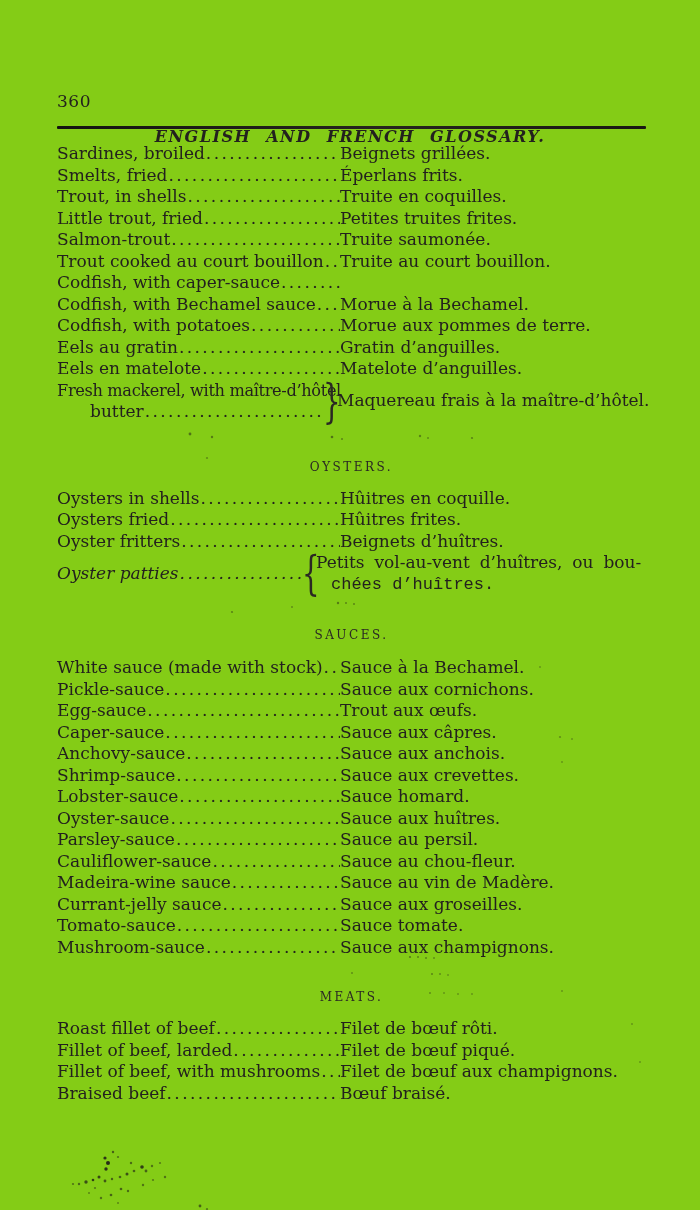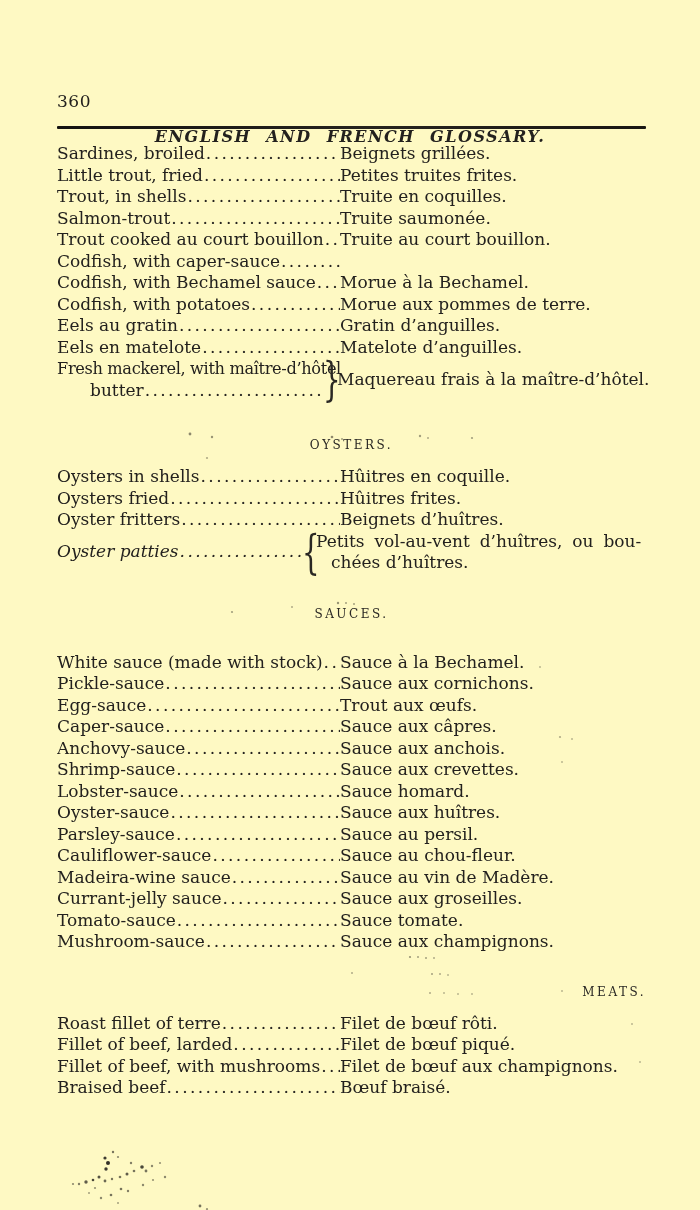--- a/index.html
+++ b/index.html
@@ -1,31 +1,31 @@
 <!DOCTYPE html>
 <html><head>
 <meta charset="utf-8">
 <style>
   html,body{margin:0;padding:0;background:#ffffff;}
   .page{
-    position:relative;width:700px;height:1210px;background:#fef9c3;overflow:hidden;
+    position:relative;width:700px;height:1210px;background:#84cc16;overflow:hidden;
     font-family:"DejaVu Serif",serif;color:#23211e;
   }
   .pagenum{position:absolute;left:57px;top:91px;font-size:17px;letter-spacing:.5px;}
   .running-title{
     position:absolute;left:0;right:0;top:105px;text-align:center;
     font-style:italic;font-weight:bold;font-size:16px;letter-spacing:1.5px;word-spacing:8px;margin-top:22px;
   }
   .rule{position:absolute;left:57px;top:126px;width:589px;height:3px;
     background:linear-gradient(to right,#141311,#26241f 55%,#191713);border-radius:1px;}
   #glossary{position:absolute;left:57px;top:143px;width:589px;font-size:17px;line-height:21.5px;}
   .sec-heading{text-align:center;font-size:12px;letter-spacing:2.5px;height:18px;line-height:18px;color:#2a2824;}
   #sec-oysters .sec-heading{margin:35px 0 12px;}
-  #sec-sauces  .sec-heading{margin:31px 0 29px;}
-  #sec-meats   .sec-heading{margin:30px 0 12px;text-align:right;}
+  #sec-sauces  .sec-heading{margin:31px 0 13px;}
+  #sec-meats   .sec-heading{margin:30px 0 12px;}
   .row{display:flex;align-items:baseline;height:21.5px;}
   .row .left{flex:none;display:flex;align-items:flex-start;width:283px;overflow:hidden;}
   .en{flex:none;white-space:nowrap;}
   .leader{flex:1 1 0;min-width:0;overflow:hidden;white-space:nowrap;}
   .leader::before{
     content:"..........................................................................................";
     letter-spacing:2.4px;padding-left:1px;color:#23211e;
   }
   .fr{flex:none;white-space:nowrap;}
   .brace-row{height:43px;align-items:center;}
@@ -34,52 +34,59 @@
   .left2 .l1{white-space:nowrap;font-size:16.2px;letter-spacing:-.35px;line-height:21.5px;}
   .left2 .l2{display:flex;align-items:flex-start;padding-left:33px;line-height:21.5px;overflow:hidden;}
   .left-narrow{width:245px !important;font-style:italic;}
   .brace{flex:none;width:20px;font-size:46px;line-height:43px;text-align:center;
     transform:scaleX(.6);transform-origin:50% 50%;margin:0 -2px 0 -4px;color:#2a2823;}
   .brace-close::before{content:"}";}
   .brace-open::before{content:"{";}
   .fr-mid{flex:none;white-space:nowrap;}
   .fr2{flex:none;align-self:center;}
   .fr2 .f1{white-space:nowrap;word-spacing:4.5px;line-height:21.5px;}
-  .fr2 .f2{padding-left:15px;line-height:21.5px;}
+  .fr2 .f2{padding-left:15px;line-height:21.5px;font-family:Liberation Mono, monospace;}
   .noise{position:absolute;left:0;top:0;width:700px;height:1210px;pointer-events:none;}
 </style>
 </head>
 <body>
 
 <div class="page">
   <span class="pagenum">360</span>
   <div class="running-title">ENGLISH AND FRENCH GLOSSARY.</div>
   <div class="rule"></div>
   <main id="glossary">
       <section id="sec-fish">
         <div class="row">
           <span class="left">
             <span class="en">Sardines, broiled</span>
             <span class="leader"></span>
           </span>
           <span class="fr">Beignets grillées.</span>
         </div>
         <div class="row">
           <span class="left">
+            <span class="en">Smelts, fried</span>
+            <span class="leader"></span>
+          </span>
+          <span class="fr">Éperlans frits.</span>
+        </div>
+        <div class="row">
+          <span class="left">
+            <span class="en">Trout, in shells</span>
+            <span class="leader"></span>
+          </span>
+          <span class="fr">Truite en coquilles.</span>
+        </div>
+        <div class="row">
+          <span class="left">
             <span class="en">Little trout, fried</span>
             <span class="leader"></span>
           </span>
           <span class="fr">Petites truites frites.</span>
-        </div>
-        <div class="row">
-          <span class="left">
-            <span class="en">Trout, in shells</span>
-            <span class="leader"></span>
-          </span>
-          <span class="fr">Truite en coquilles.</span>
         </div>
         <div class="row">
           <span class="left">
             <span class="en">Salmon-trout</span>
             <span class="leader"></span>
           </span>
           <span class="fr">Truite saumonée.</span>
         </div>
         <div class="row">
           <span class="left">
@@ -267,21 +274,21 @@
             <span class="en">Mushroom-sauce</span>
             <span class="leader"></span>
           </span>
           <span class="fr">Sauce aux champignons.</span>
         </div>
       </section>
       <section id="sec-meats">
         <div class="sec-heading">MEATS.</div>
         <div class="row">
           <span class="left">
-            <span class="en">Roast fillet of terre</span>
+            <span class="en">Roast fillet of beef</span>
             <span class="leader"></span>
           </span>
           <span class="fr">Filet de bœuf rôti.</span>
         </div>
         <div class="row">
           <span class="left">
             <span class="en">Fillet of beef, larded</span>
             <span class="leader"></span>
           </span>
           <span class="fr">Filet de bœuf piqué.</span>

